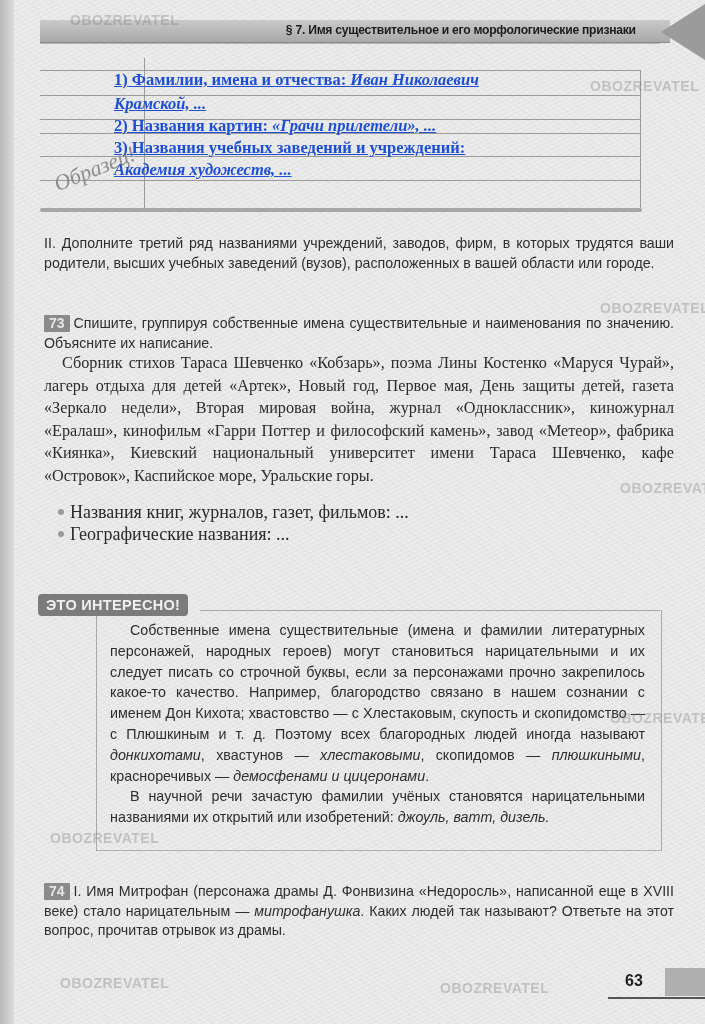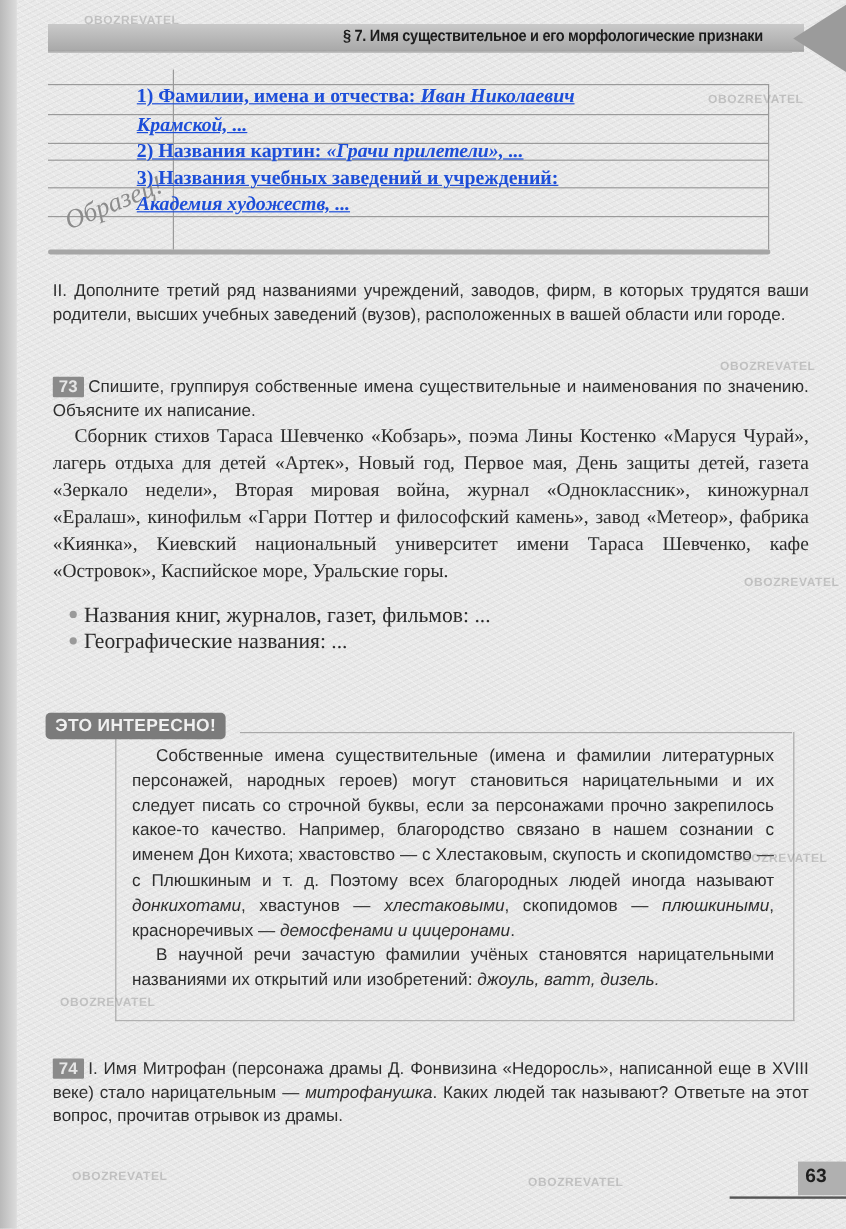--- a/index.html
+++ b/index.html
@@ -85,25 +85,25 @@
   }
   .int-topline { position: absolute; left: 200px; top: 610px; width: 460px; height: 1px; background: #a8a8a8; }
   .int-text {
     position: absolute; left: 110px; top: 620px; width: 535px; font-size: 14.3px; line-height: 20.8px;
     text-align: justify; color: #2e2e2e;
   }
   .int-text p { margin: 0; text-indent: 20px; }
   .int-text i { font-style: italic; }
 
   
-  .page-num { position: absolute; left: 625px; top: 972px; font-weight: bold; font-size: 16px; color: #1e1e1e; margin-left: 46px; }
+  .page-num { position: absolute; left: 625px; top: 972px; font-weight: bold; font-size: 16px; color: #1e1e1e; }
   .page-line { position: absolute; left: 608px; top: 997px; width: 97px; height: 2px; background: #555; }
   .page-block { position: absolute; left: 665px; top: 968px; width: 40px; height: 28px; background: #b0b0b0; }
 
-  .wm { position: absolute; font-size: 10px; color: rgba(120,120,120,0.35); font-weight: bold; letter-spacing: 0.5px; text-align: center; }
+  .wm { position: absolute; font-size: 14px; color: rgba(120,120,120,0.35); font-weight: bold; letter-spacing: 0.5px; text-align: center; }
 </style>
 </head>
 <body>
 
 <div class="left-edge"></div>
 
 <div class="header">
   <span class="header-title">§ 7. Имя существительное и его морфологические признаки</span>
 </div>
 <div class="header-arrow-wrap">

